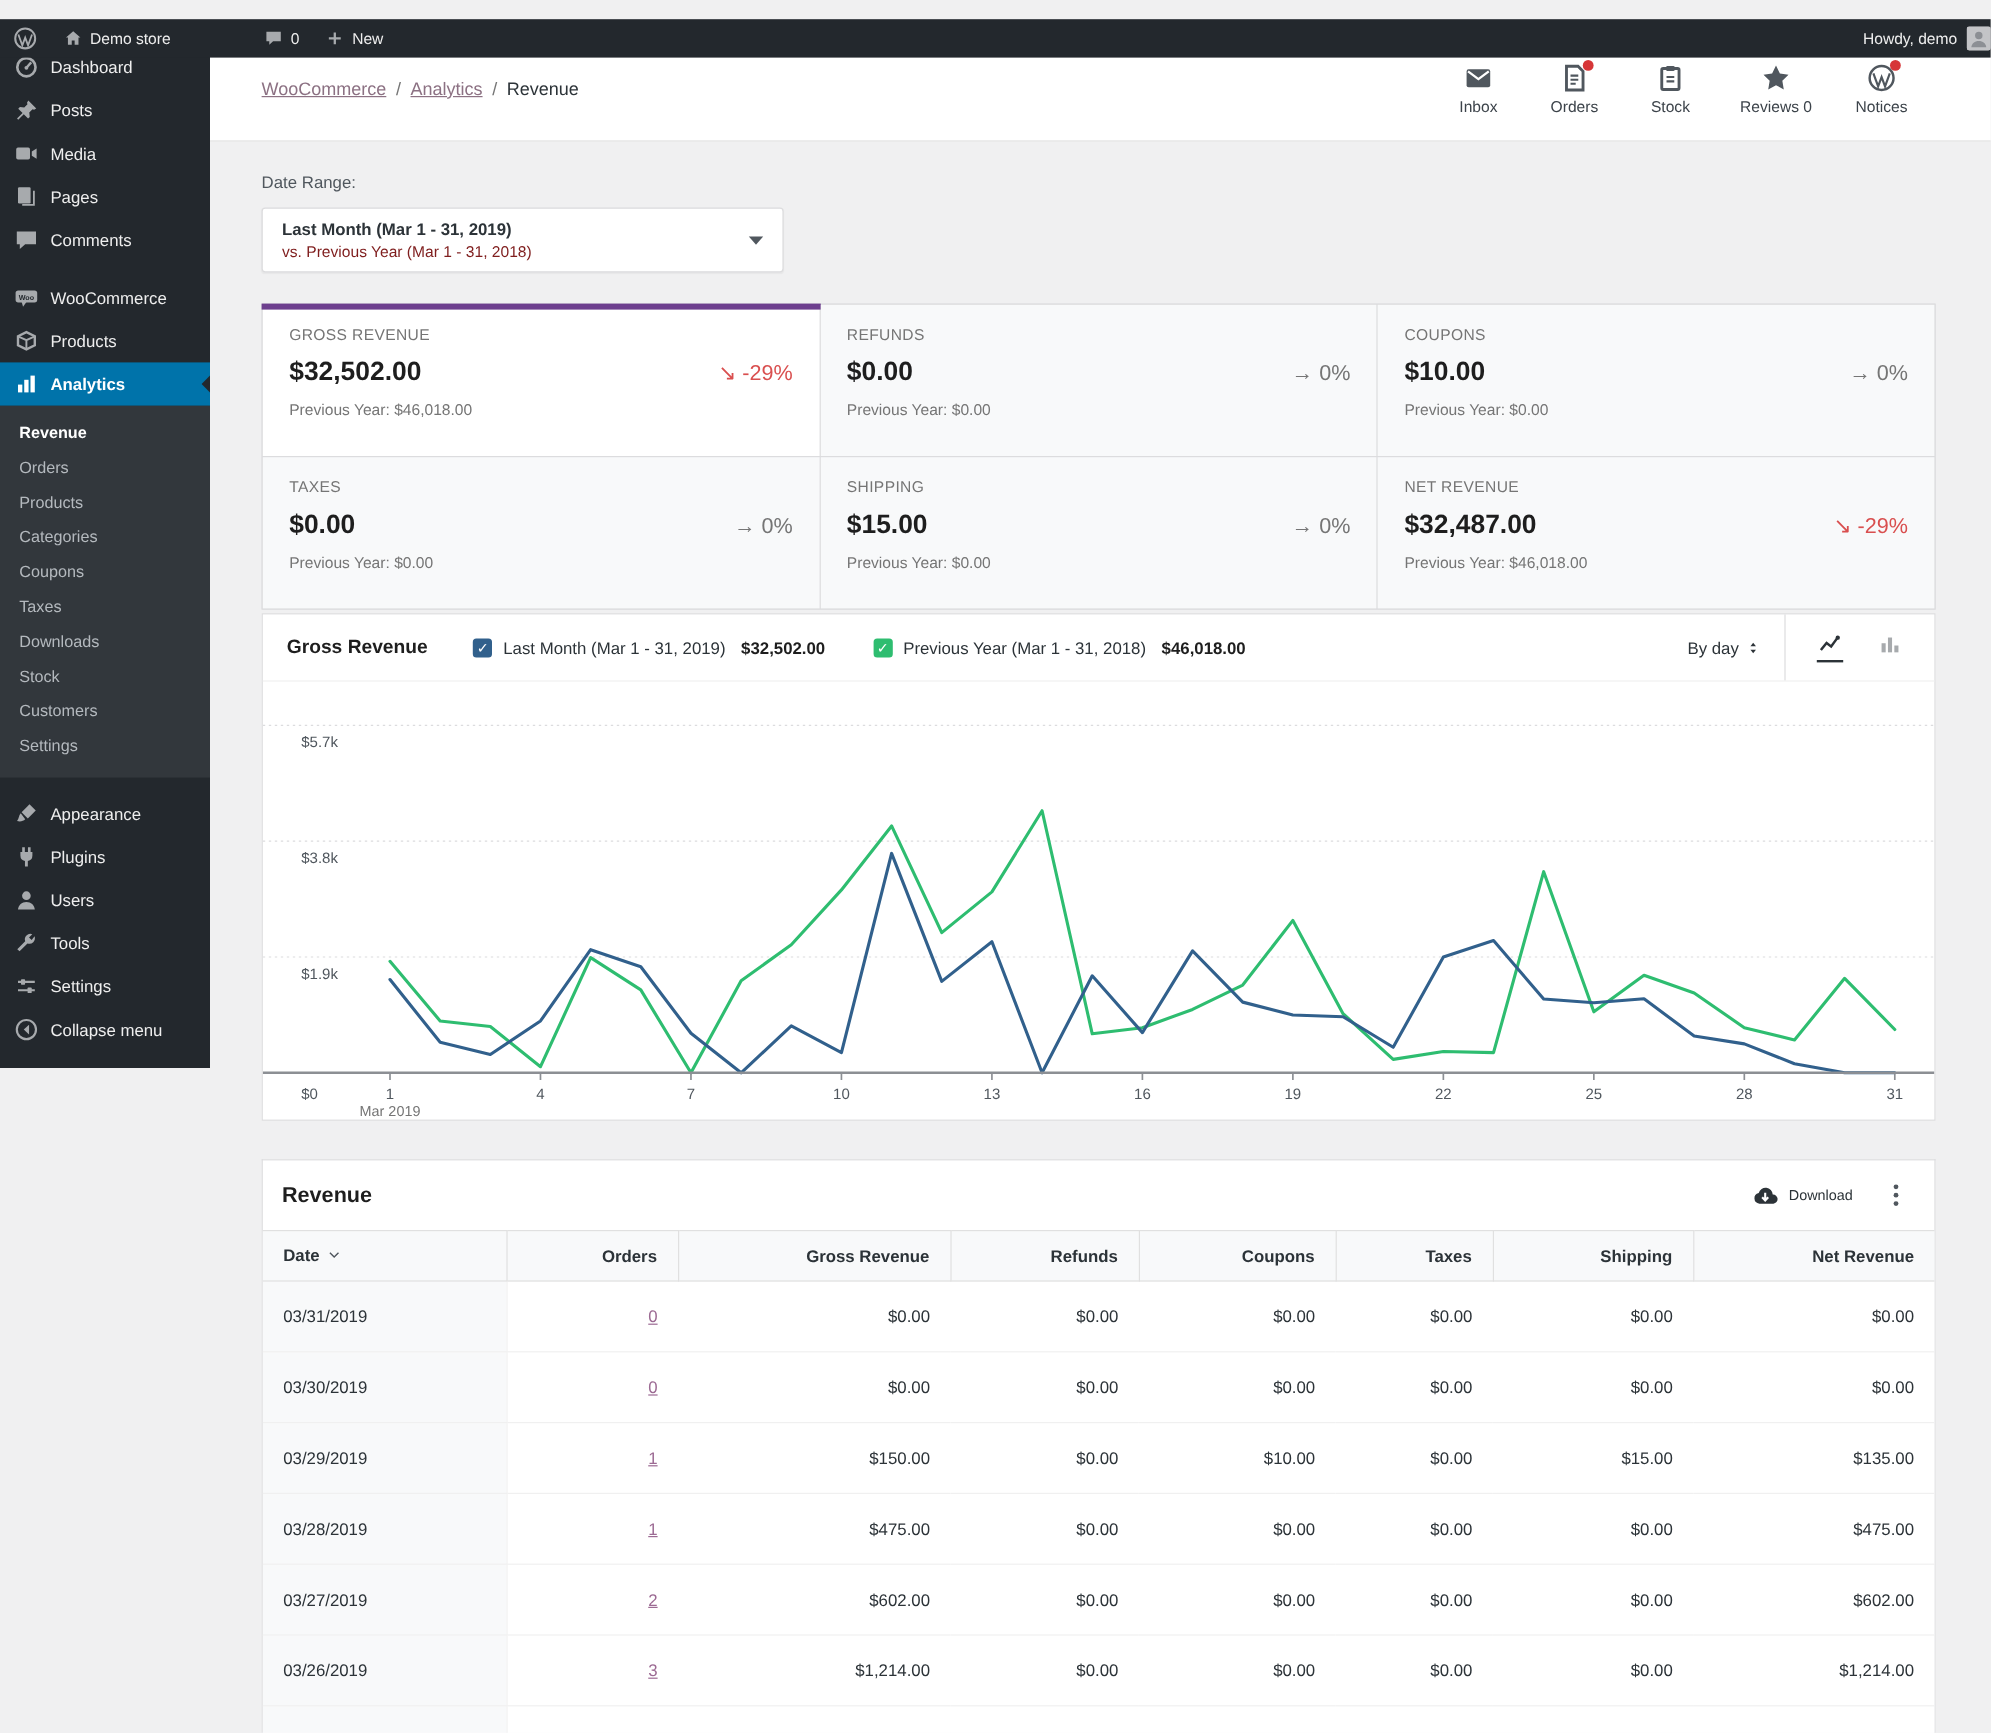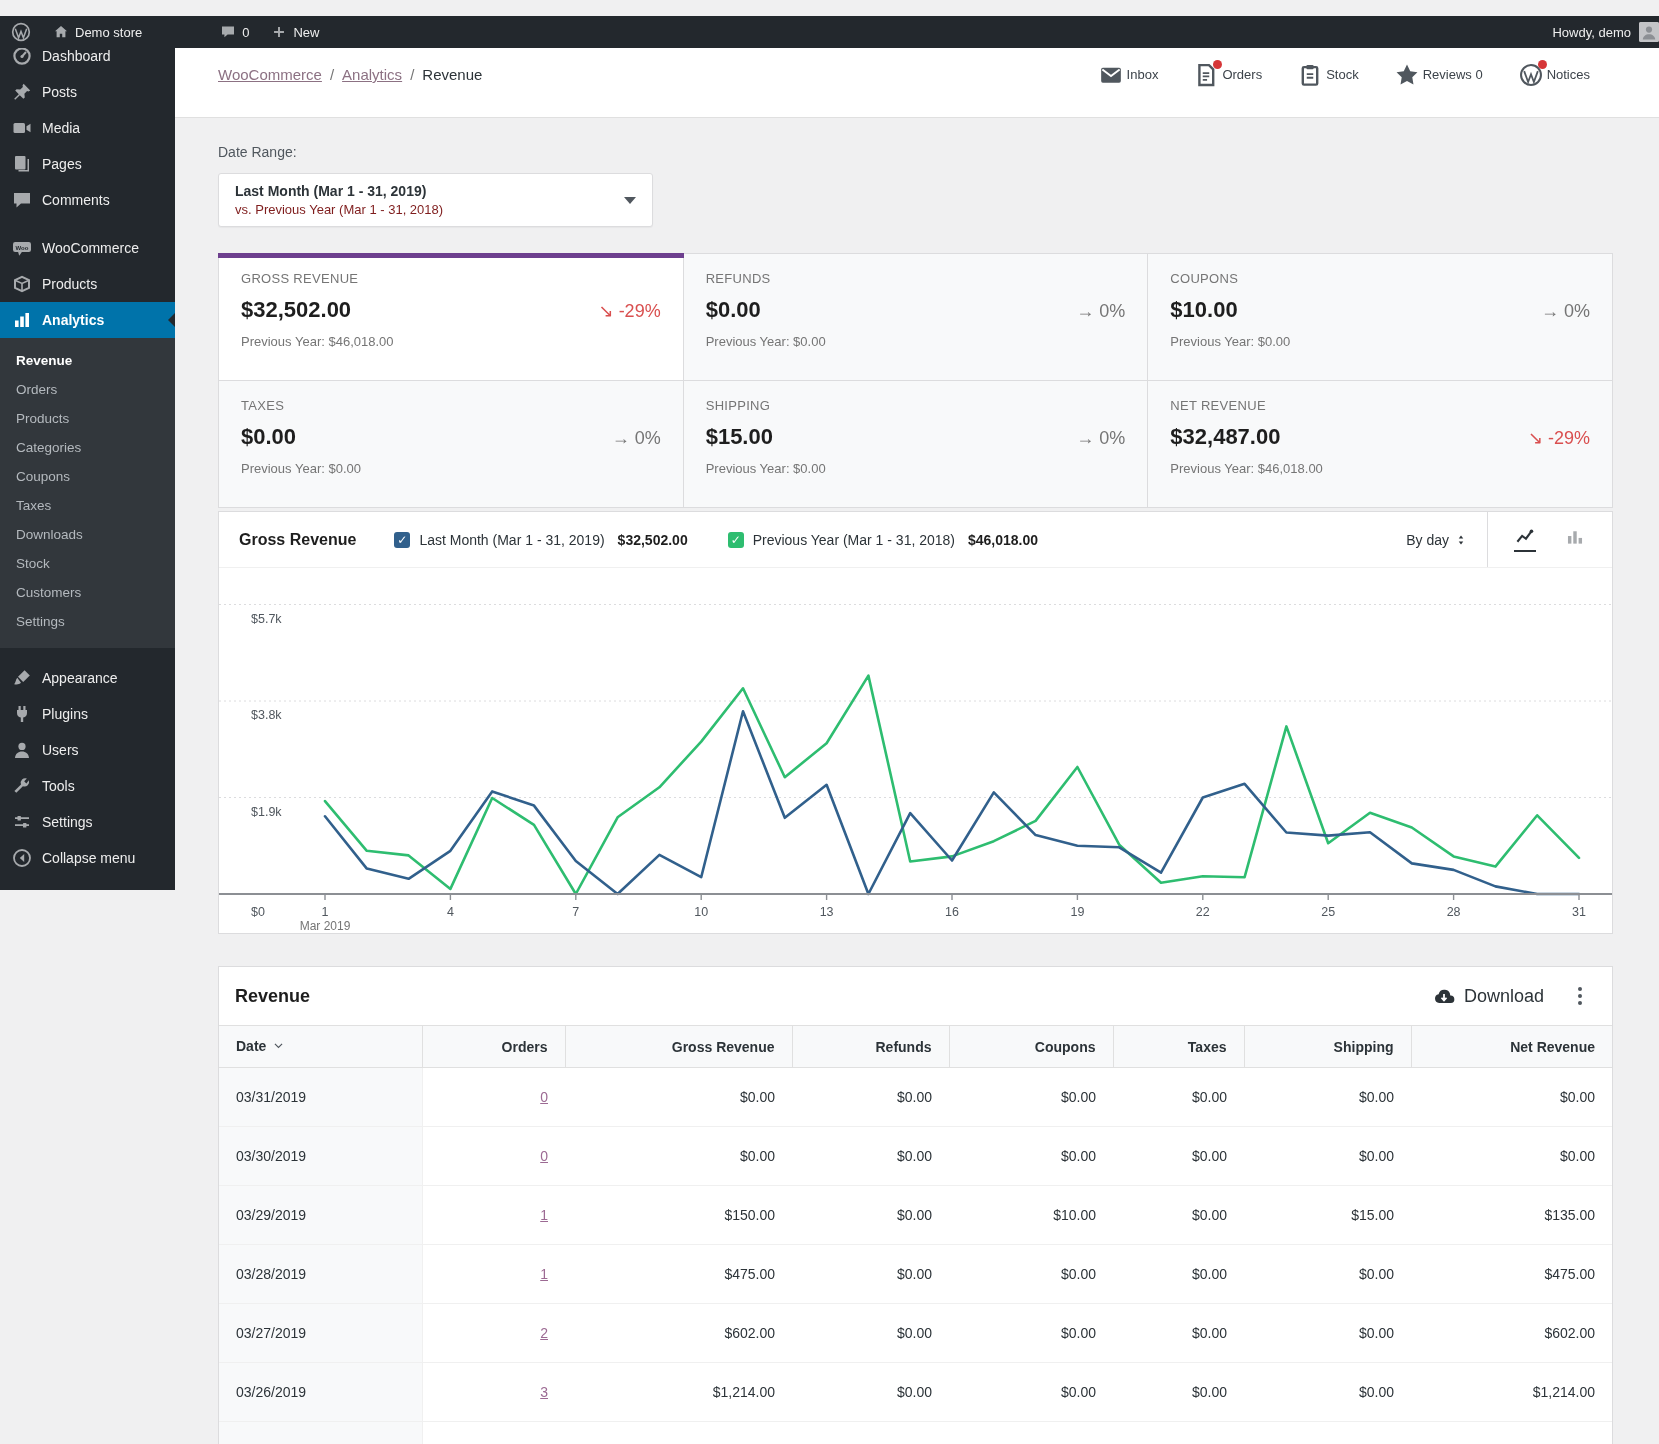--- a/index.html
+++ b/index.html
@@ -39,21 +39,21 @@
   .submenu-item.active{color:#fff;font-weight:bold;}
 
   
   #content{position:absolute;left:175px;top:32px;width:1484px;}
   #topbar{background:#fff;height:86px;border-bottom:1px solid #e0e0e0;
     display:flex;align-items:center;justify-content:space-between;padding:0 69px 0 43px;}
   #breadcrumb{font-size:15px;color:#757575;display:flex;gap:8px;align-items:center;}
   #breadcrumb a{color:#8c7183;text-decoration:underline;cursor:pointer;}
   #breadcrumb .current{color:#2c3338;}
   #activity{display:flex;gap:36px;}
-  .activity-item{display:flex;flex-direction:row;align-items:center;gap:4px;cursor:pointer;min-width:44px;}
+  .activity-item{display:flex;flex-direction:column;align-items:center;gap:4px;cursor:pointer;min-width:44px;}
   .activity-item .icon{width:24px;height:24px;color:#50575e;position:relative;}
   .activity-item .badge{position:absolute;top:-3px;right:-4px;width:9px;height:9px;border-radius:50%;background:var(--badge);}
   .activity-item .alabel{font-size:13px;color:#3c434a;}
 
   #page-pad{padding-left:43px;}
   #date-range-label{margin:26px 0 13px;font-size:14px;color:#50575e;}
   #date-dropdown{width:435px;height:54px;background:#fff;border:1px solid #dcdcde;border-radius:3px;
     display:flex;align-items:center;padding:0 16px;cursor:pointer;box-shadow:0 1px 1px rgba(0,0,0,.04);}
   #dd-text{flex:1;}
   #dd-primary{font-size:14px;font-weight:bold;color:#2c3338;}
@@ -91,21 +91,21 @@
   .ct-btn.active{border-bottom:2px solid #2c3338;color:#2c3338;}
   .ct-btn.inactive{color:#a7aaad;border-bottom:2px solid transparent;}
   #chart-svg{display:block;}
   .ytick,.xtick{fill:#50575e;font-size:12.5px;font-family:"Liberation Sans","DejaVu Sans",sans-serif;}
   .xsub{fill:#757575;font-size:12px;font-family:"Liberation Sans","DejaVu Sans",sans-serif;}
 
   
   #table-card{margin-top:32px;width:1395px;background:#fff;border:1px solid #dcdcde;border-bottom:none;min-height:480px;}
   #table-title-row{height:58px;display:flex;align-items:center;padding:0 26px 0 16px;}
   #table-title{font-size:18px;font-weight:bold;color:#1e1e1e;}
-  #download-btn{margin-left:auto;display:flex;align-items:center;gap:9px;font-size:18px;color:#2c3338;cursor:pointer;}
+  #download-btn{margin-left:auto;display:flex;align-items:center;gap:9px;font-size:12px;color:#2c3338;cursor:pointer;}
   #download-btn .icon{width:22px;height:22px;color:#2c3338;}
   #kebab{margin-left:30px;display:flex;flex-direction:column;gap:3px;cursor:pointer;padding:4px;}
   #kebab i{width:4px;height:4px;border-radius:50%;background:#50575e;}
   table{width:100%;border-collapse:collapse;font-size:14px;color:#2c3338;table-layout:fixed;}
   thead th{background:#f8f9fa;border-top:1px solid #e0e0e0;border-bottom:1px solid #e0e0e0;border-right:1px solid #e0e0e0;
     height:42px;font-weight:bold;padding:0 17px;cursor:pointer;}
   thead th:last-child{border-right:none;}
   th.al{text-align:left;} th.ar{text-align:right;}
   tbody td{height:59px;border-bottom:1px solid #f0f0f0;padding:0 17px;text-align:right;background:#fff;}
   tbody td.datecell{background:#f8f9fa;text-align:left;border-right:1px solid #f0f0f0;}

